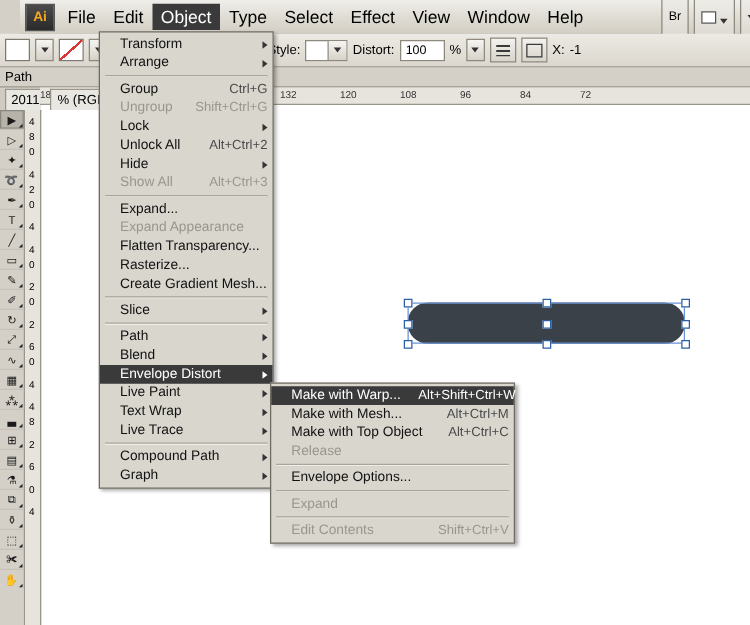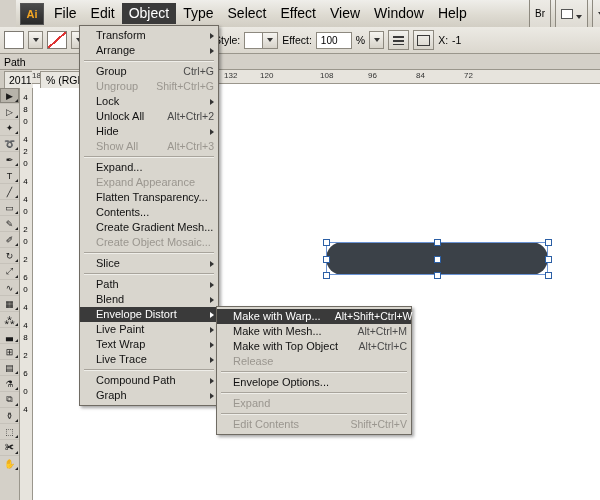--- a/index.html
+++ b/index.html
@@ -408,21 +408,21 @@
       <span class="tri-wrap">
           <span class="tri"></span>
         </span>
     </div>
     <div class="opt-label">Style:</div>
     <div class="combo" style="width:34px;">
       <span class="tri-wrap">
           <span class="tri"></span>
         </span>
     </div>
-    <div class="opt-label">Effect:</div>
+    <div class="opt-label">Distort:</div>
     <div class="combo" style="width:36px;">
       <span>100</span>
     </div>
     <div class="opt-label">%</div>
     <div class="mini-drop">
         <span class="tri"></span>
       </div>
     <div class="icon-btn">
       <span style="display:inline-block;width:11px;height:9px;background:repeating-linear-gradient(to bottom,#3a3a3a 0 2px,transparent 2px 4px);"></span>
     </div>
@@ -442,21 +442,21 @@
       <span>2011-0</span>
     </div>
   </div>
 
   <div class="ruler-h">
     <span class="tick" style="left:0px;">180</span>
     <span class="tick" style="left:48px;">168</span>
     <span class="tick" style="left:96px;">156</span>
     <span class="tick" style="left:144px;">144</span>
     <span class="tick" style="left:192px;">132</span>
-    <span class="tick" style="left:228px;">120</span>
+    <span class="tick" style="left:240px;">120</span>
     <span class="tick" style="left:288px;">108</span>
     <span class="tick" style="left:336px;">96</span>
     <span class="tick" style="left:384px;">84</span>
     <span class="tick" style="left:432px;text-align:center;">72</span>
   </div>
 
   <div style="position:absolute;left:40px;top:71px;height:16px;background:#e9e7e1;border:1px solid #9a968c;border-bottom:none;display:flex;align-items:center;gap:6px;padding:0 5px;font-size:10.5px;z-index:12;">
     <span>% (RGB/Preview)</span>
     <span class="x">×</span>
   </div>
@@ -644,27 +644,24 @@
       <div class="mrow">
         <span>Expand...</span>
       </div>
       <div class="mrow disabled">
         <span>Expand Appearance</span>
       </div>
       <div class="mrow">
         <span>Flatten Transparency...</span>
       </div>
       <div class="mrow">
-        <span>Contents...</span>
+        <span>Rasterize...</span>
       </div>
       <div class="mrow">
         <span>Create Gradient Mesh...</span>
-      </div>
-      <div class="mrow disabled">
-        <span>Create Object Mosaic...</span>
       </div>
       <div class="msep"></div>
       <div class="mrow">
         <span>Slice</span>
         <span class="arrow"></span>
       </div>
       <div class="msep"></div>
       <div class="mrow">
         <span>Path</span>
         <span class="arrow"></span>

